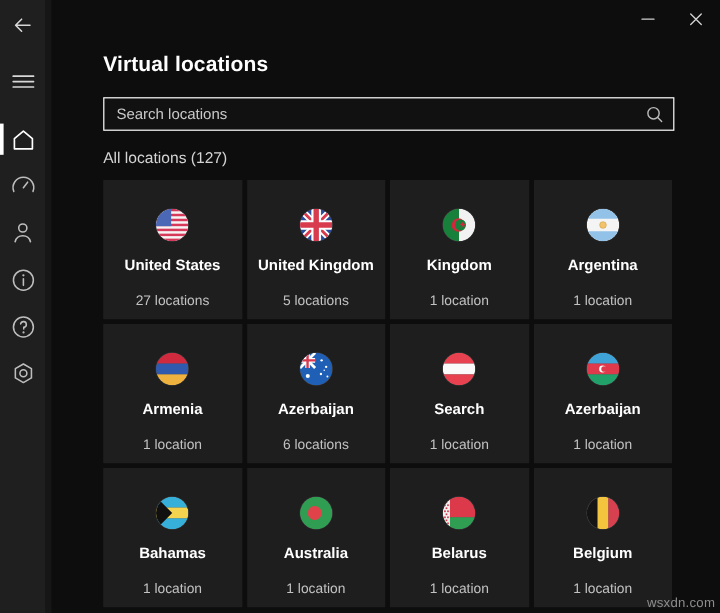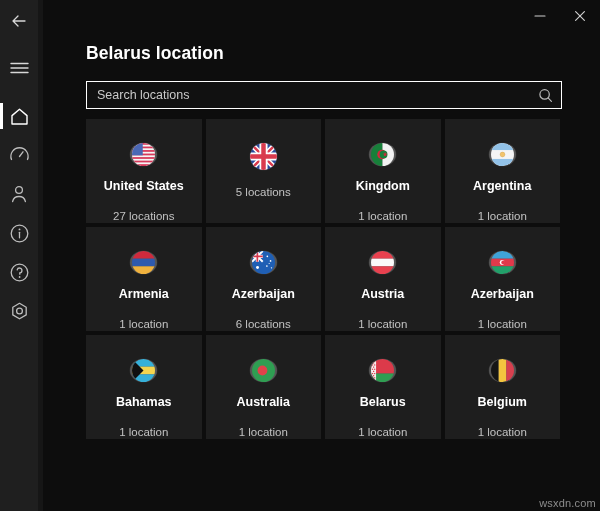--- a/index.html
+++ b/index.html
@@ -139,21 +139,21 @@
   
   .grid {
     margin: 10px 0 0 43px;
     width: 482px;
     display: flex;
     flex-wrap: wrap;
     gap: 4px;
   }
   .card {
     width: 115.5px;
-    height: 104px;
+    height: 116px;
     background: #1e1e1e;
     display: flex;
     flex-direction: column;
     align-items: center;
     justify-content: flex-start;
     box-sizing: border-box;
     padding-top: 24px;
   }
   .flag {
     width: 27px;
@@ -289,32 +289,33 @@
       </div>
       <div class="win-btn">
         <span>
           <svg width="14" height="14" viewBox="0 0 14 14" stroke="#cfcfcf" stroke-width="1.15">
             <path d="M2.6 2.6 L11.4 11.4 M11.4 2.6 L2.6 11.4" stroke-linecap="round"></path>
           </svg>
         </span>
       </div>
     </div>
 
-    <div class="page-title">Belarus location</div>
+    <div class="page-title">Virtual locations</div>
 
     <div class="search-wrap">
       <input class="search-input" type="text" placeholder="Search locations" style="">
       <span class="search-icon">
         <svg width="15" height="15" viewBox="0 0 15 15" fill="none" stroke="#b9b9b9" stroke-width="1.2">
           <circle cx="6.6" cy="6.4" r="4.7"></circle>
           <path d="M10.1 9.9 L13.4 13.3" stroke-linecap="round"></path>
         </svg>
       </span>
     </div>
 
+    <div class="section-label">All locations (127)</div>
 
     <div class="grid" id="location-grid">
         <div class="card">
           <div class="flag">
             <svg viewBox="0 0 30 30">
               <defs>
                 <clipPath id="c_us">
                   <circle cx="15" cy="15" r="15"></circle>
                 </clipPath>
               </defs>
@@ -346,20 +347,21 @@
               </defs>
        <g clip-path="url(#c_gb)">
                 <rect width="30" height="30" fill="#2a4a9c"></rect>
        <path d="M0 0 L30 30 M30 0 L0 30" stroke="#ffffff" stroke-width="6"></path>
        <path d="M0 0 L30 30 M30 0 L0 30" stroke="#d93b4e" stroke-width="2.6"></path>
        <path d="M15 0 V30 M0 15 H30" stroke="#ffffff" stroke-width="9"></path>
        <path d="M15 0 V30 M0 15 H30" stroke="#d93b4e" stroke-width="5"></path>
               </g>
             </svg>
           </div>
+          <div class="card-name">United Kingdom</div>
           <div class="card-sub">5 locations</div>
         </div>
         <div class="card">
           <div class="flag">
             <svg viewBox="0 0 30 30">
               <defs>
                 <clipPath id="c_dz">
                   <circle cx="15" cy="15" r="15"></circle>
                 </clipPath>
               </defs>
@@ -448,21 +450,21 @@
                   <circle cx="15" cy="15" r="15"></circle>
                 </clipPath>
               </defs>
        <g clip-path="url(#c_at)">
                 <rect y="0" width="30" height="10" fill="#e8414f"></rect>
                 <rect y="10" width="30" height="10" fill="#fafafa"></rect>
                 <rect y="20" width="30" height="10" fill="#e8414f"></rect>
               </g>
             </svg>
           </div>
-          <div class="card-name">Austria</div>
+          <div class="card-name">Search</div>
           <div class="card-sub">1 location</div>
         </div>
         <div class="card">
           <div class="flag">
             <svg viewBox="0 0 30 30">
               <defs>
                 <clipPath id="c_az">
                   <circle cx="15" cy="15" r="15"></circle>
                 </clipPath>
               </defs>

